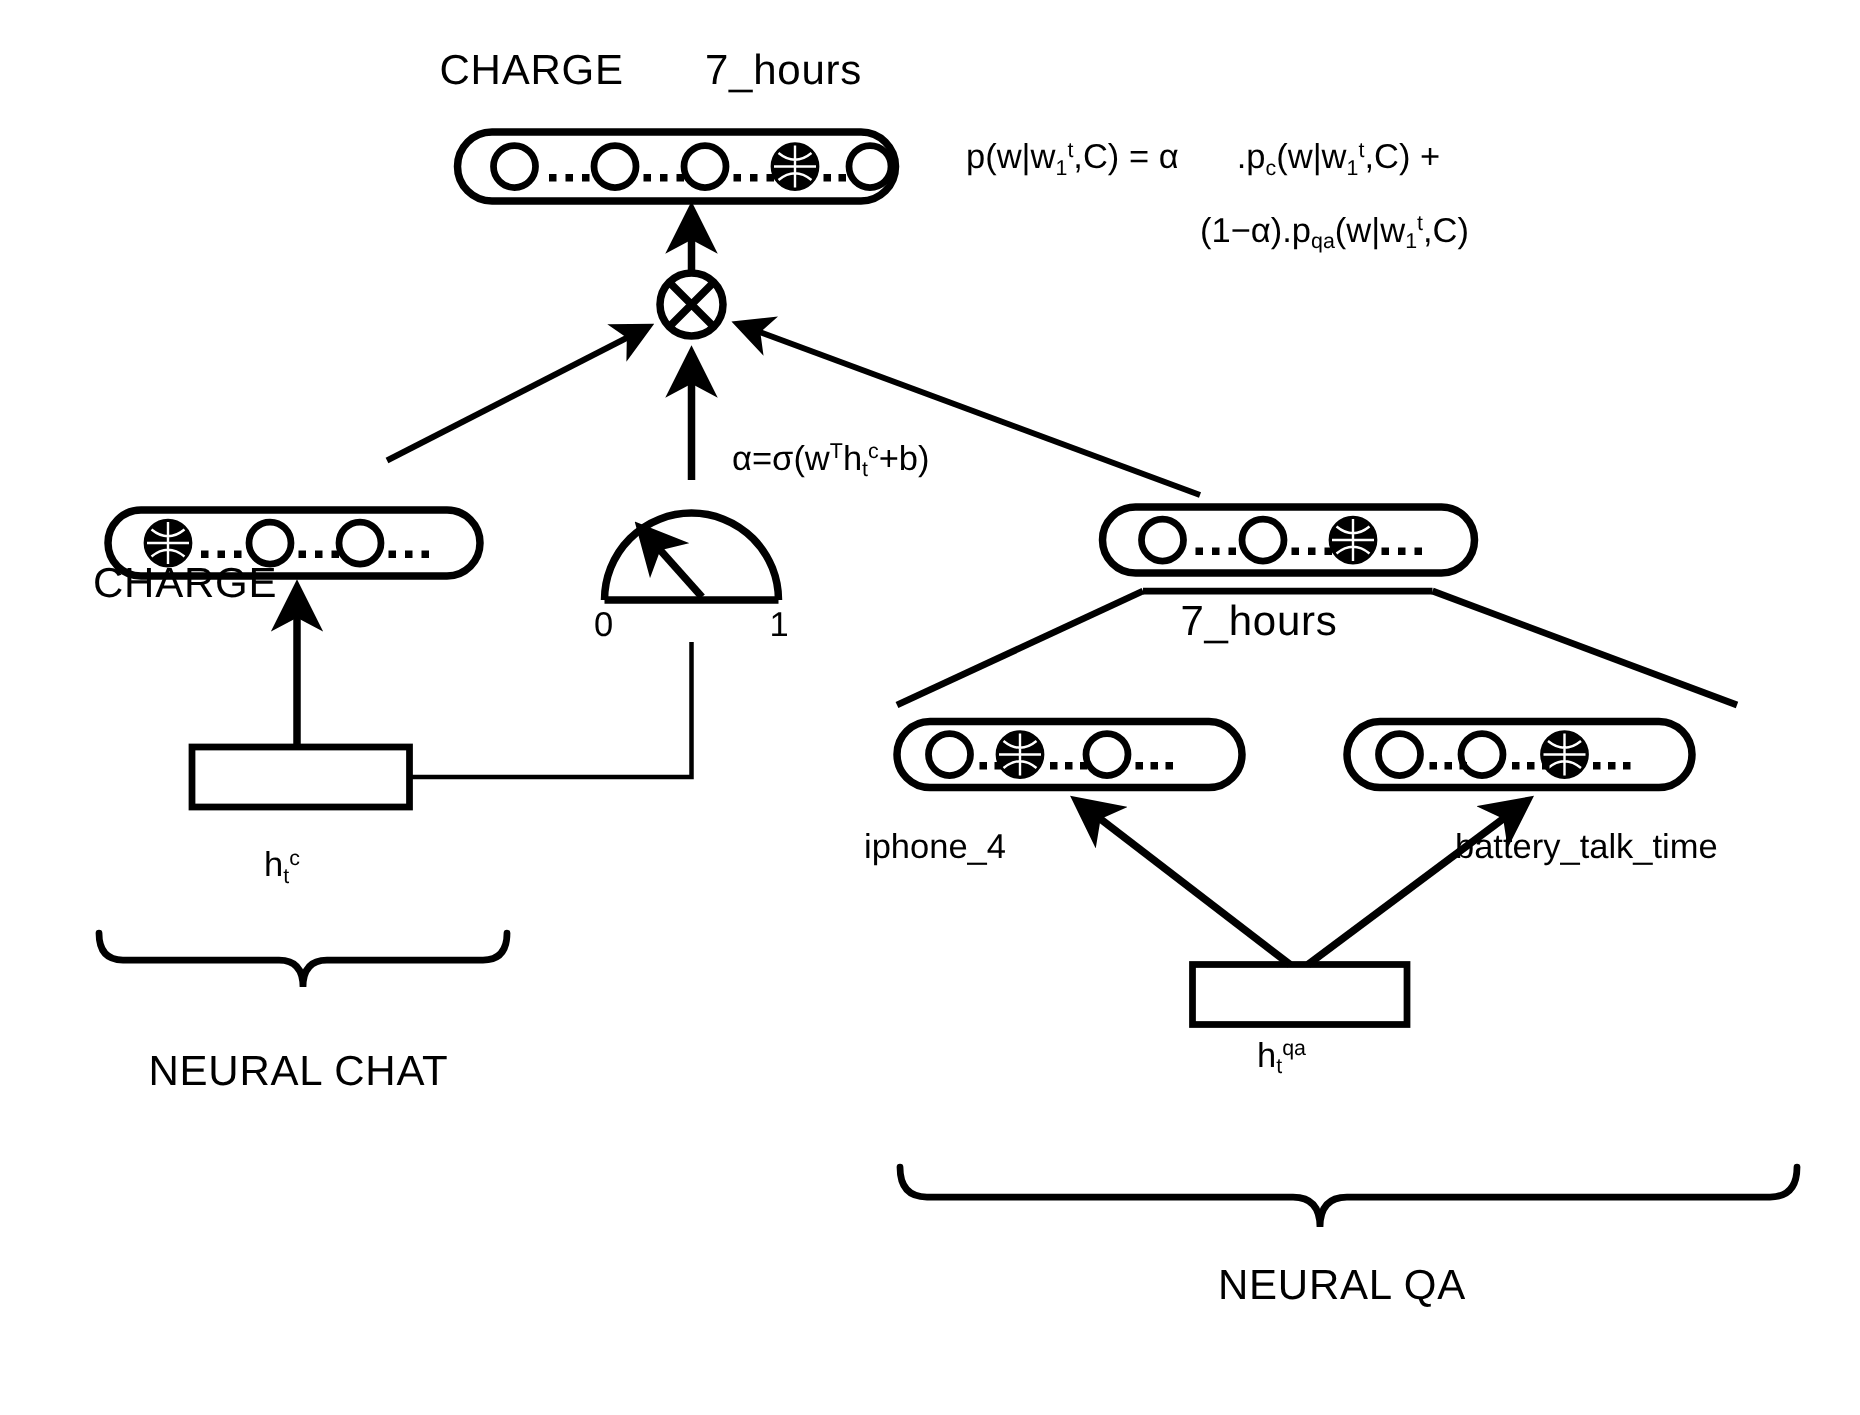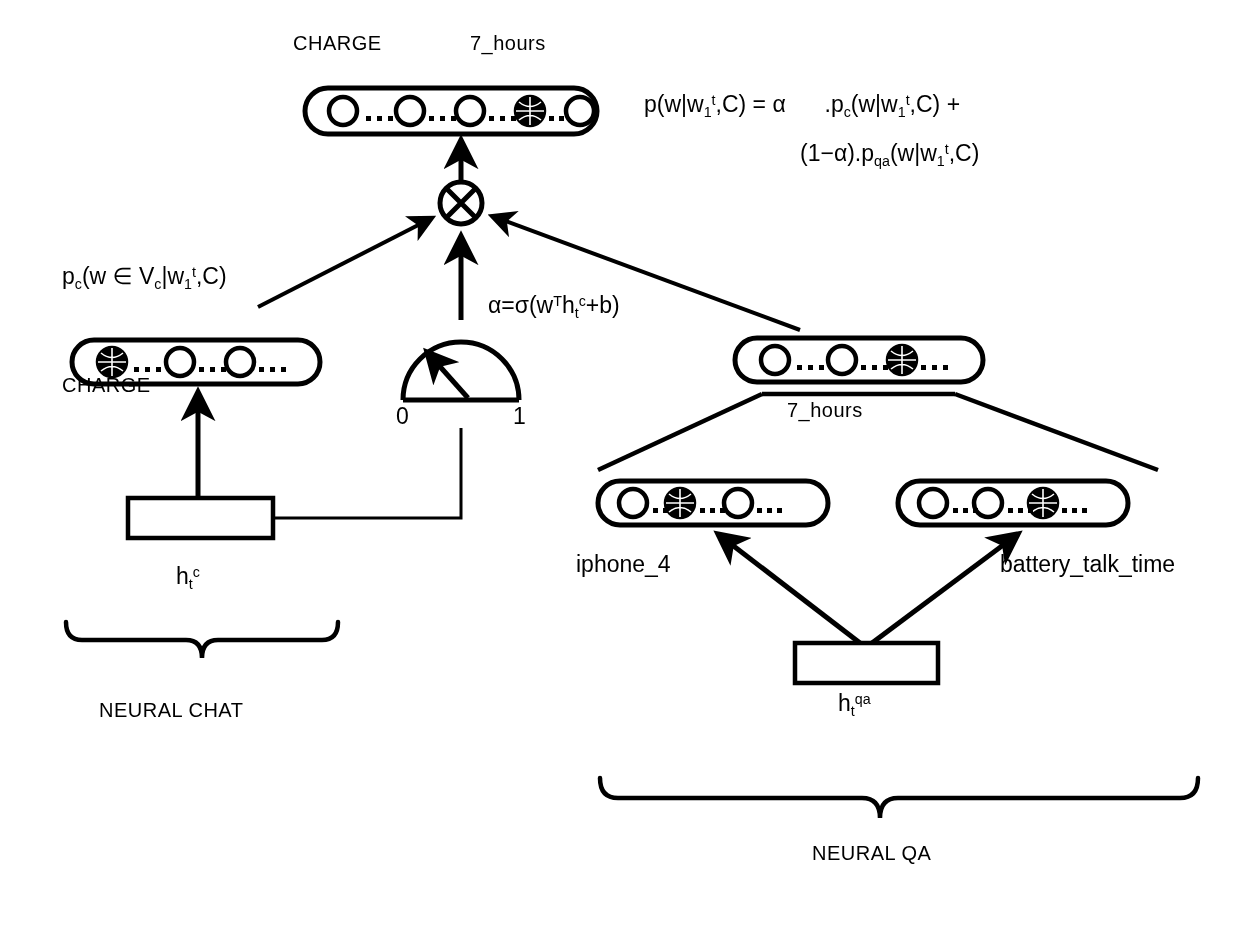--- a/index.html
+++ b/index.html
@@ -1,20 +1,20 @@
 <!DOCTYPE html>
 <html><head>
 <meta charset="utf-8">
 <style>
   html,body{margin:0;padding:0;background:#fff;}
   body{font-family:"Liberation Sans", sans-serif;color:#000;}
   #stage{position:relative;width:1240px;height:943px;background:#ffffff;overflow:hidden;}
   svg#canvas{position:absolute;left:0;top:0;width:1240px;height:943px;}
   .lbl{position:absolute;white-space:nowrap;font-family:"Liberation Sans", sans-serif;color:#000;line-height:1;}
-  .big{font-size:20px;letter-spacing:0.5px;}
+  .big{font-size:28px;letter-spacing:0.5px;}
   .mid{font-size:23px;}
   sub{font-size:0.62em;vertical-align:-0.32em;}
   sup{font-size:0.62em;vertical-align:0.52em;}
   .tight sub, .tight sup{letter-spacing:0;}
 </style>
 </head>
 <body>
 
 <div id="stage">
 
@@ -177,38 +177,35 @@
   <div class="lbl mid tight" style="left:644px; top:93px;">
     <span>p(w|w<sub>1</sub><sup>t</sup>,C) = α</span>
     <span style="display:inline-block;width:26px;"></span>
     <span>.p<sub>c</sub>(w|w<sub>1</sub><sup>t</sup>,C) +</span>
   </div>
 
   <div class="lbl mid tight" style="left:800px; top:142px;">
     <span>(1−α).p<sub>qa</sub>(w|w<sub>1</sub><sup>t</sup>,C)</span>
   </div>
 
-  <div class="lbl mid tight" style="left:62px; top:265px;">
-    <span>p<sub>c</sub>(w ∈ V<sub>c</sub>|w<sub>1</sub><sup>t</sup>,C)</span>
-  </div>
 
   <div class="lbl mid tight" style="left:488px; top:294px;">
     <span>α=σ(w<sup>T</sup>h<sub>t</sub><sup>c</sup>+b)</span>
   </div>
 
 
   <div class="lbl big" style="left:62px; top:375px;">CHARGE</div>
 
   <div class="lbl mid" style="left:396px; top:405px;">0</div>
   <div class="lbl mid" style="left:513px; top:405px;">1</div>
 
   <div class="lbl big" style="left:787px; top:400px;">7_hours</div>
 
   <div class="lbl mid" style="left:576px; top:553px;">iphone_4</div>
-  <div class="lbl mid" style="left:1000px; top:553px;">battery_talk_time</div>
+  <div class="lbl mid" style="left:970px; top:553px;">battery_talk_time</div>
 
   <div class="lbl mid tight" style="left:176px; top:565px;">
     <span>h<sub>t</sub><sup>c</sup></span>
   </div>
   <div class="lbl mid tight" style="left:838px; top:692px;">
     <span>h<sub>t</sub><sup>qa</sup></span>
   </div>
 
   <div class="lbl big" style="left:99px; top:667px;margin-top:33px;">NEURAL CHAT</div>
   <div class="lbl big" style="left:812px; top:843px;">NEURAL QA</div>

